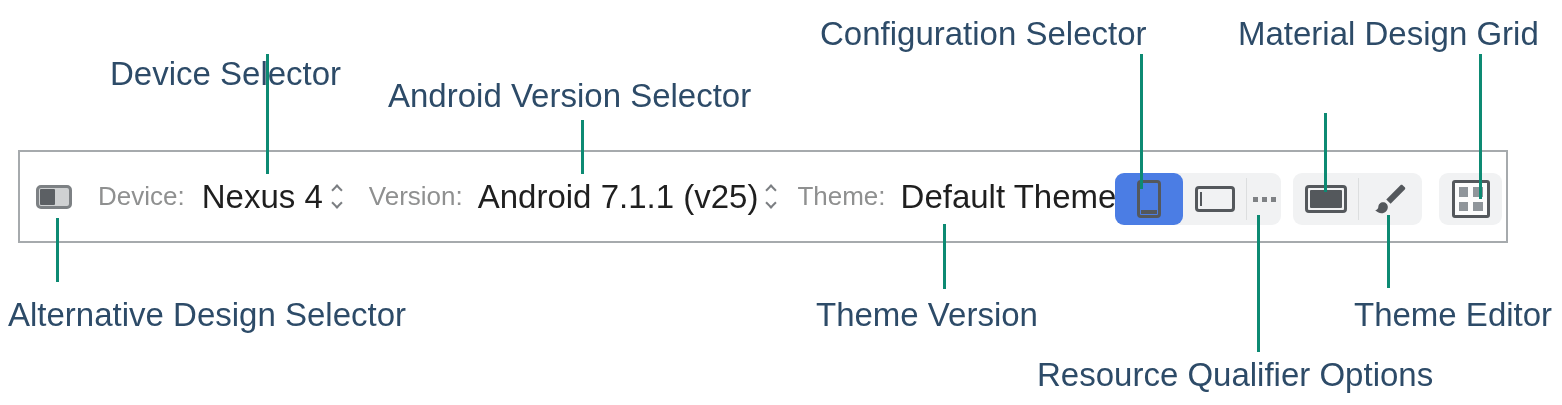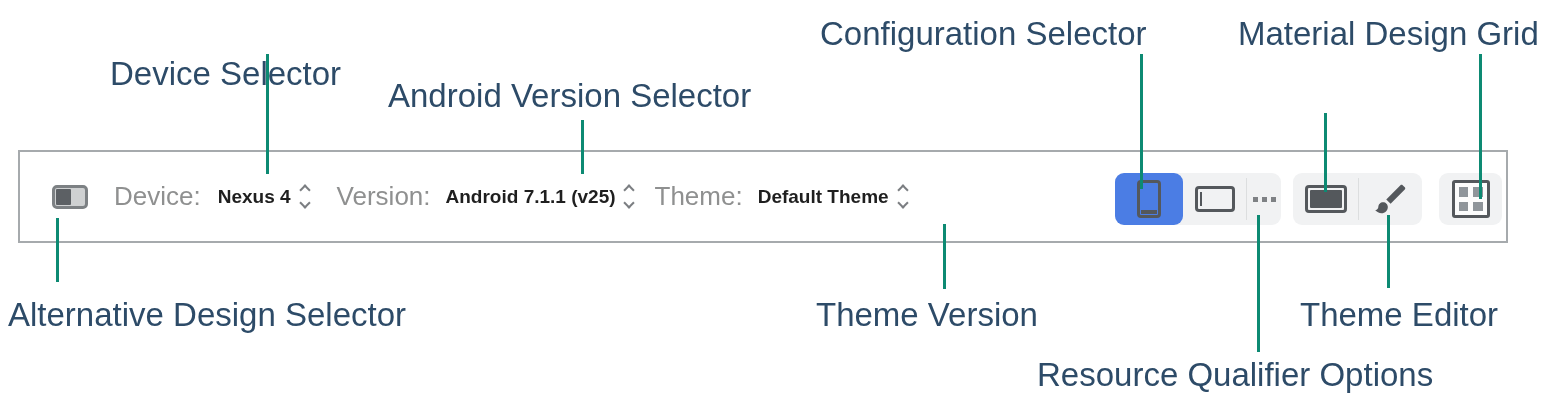--- a/index.html
+++ b/index.html
@@ -22,24 +22,24 @@
   .ann{
     position:absolute;font-size:33px;line-height:34px;color:var(--annotation-text);
     white-space:nowrap;letter-spacing:0;z-index:6;
   }
   
   .leader{position:absolute;width:3px;background:var(--leader-line);z-index:5;}
   
   .toolbar{
     position:absolute;left:18px;top:150px;width:1490px;height:93px;
     box-sizing:border-box;border:2px solid var(--toolbar-border);background:#fff;
-    display:flex;align-items:center;padding-left:32px;z-index:1;
+    display:flex;align-items:center;padding-left:16px;z-index:1;
   }
   .tb-label{font-size:26px;color:var(--muted-label);}
-  .tb-value{font-size:19px;font-weight:bold;color:var(--value-text);text-align:center;}
+  .tb-value{font-size:33px;font-weight:normal;color:var(--value-text);text-align:center;}
   .dropdown{display:flex;align-items:center;gap:9px;cursor:pointer;}
   
   .alt-icon{
     width:36px;height:24px;box-sizing:border-box;border:3px solid #7d8184;
     border-radius:5px;background:#cfd1d2;position:relative;flex:0 0 auto;
   }
   .alt-icon::after{
     content:"";position:absolute;left:1px;top:1px;bottom:1px;width:15px;
     background:#5c6064;border-radius:1px;
   }
@@ -73,21 +73,21 @@
 <body>
 
 <div class="canvas">
 
   <div class="ann" style="left:110px;top:17px;margin-top:40px;">Device Selector</div>
   <div class="ann" style="left:388px;top:79px;">Android Version Selector</div>
   <div class="ann" style="left:820px;top:17px;">Configuration Selector</div>
   <div class="ann" style="left:1238px;top:17px;">Material Design Grid</div>
   <div class="ann" style="left:8px;top:298px;">Alternative Design Selector</div>
   <div class="ann" style="left:816px;top:298px;">Theme Version</div>
-  <div class="ann" style="left:1300px;top:298px;">Theme Editor</div>
+  <div class="ann" style="left:1354px;top:298px;">Theme Editor</div>
   <div class="ann" style="left:1037px;top:358px;">Resource Qualifier Options</div>
 
   <div class="toolbar">
     <div class="alt-icon" style="margin-right:26px;"></div>
 
     <span class="tb-label" style="margin-right:17px;">Device:</span>
     <div class="dropdown" style="margin-right:27px;">
       <span class="tb-value">Nexus 4</span>
       <span class="spin">
           <span class="chev up"></span>

